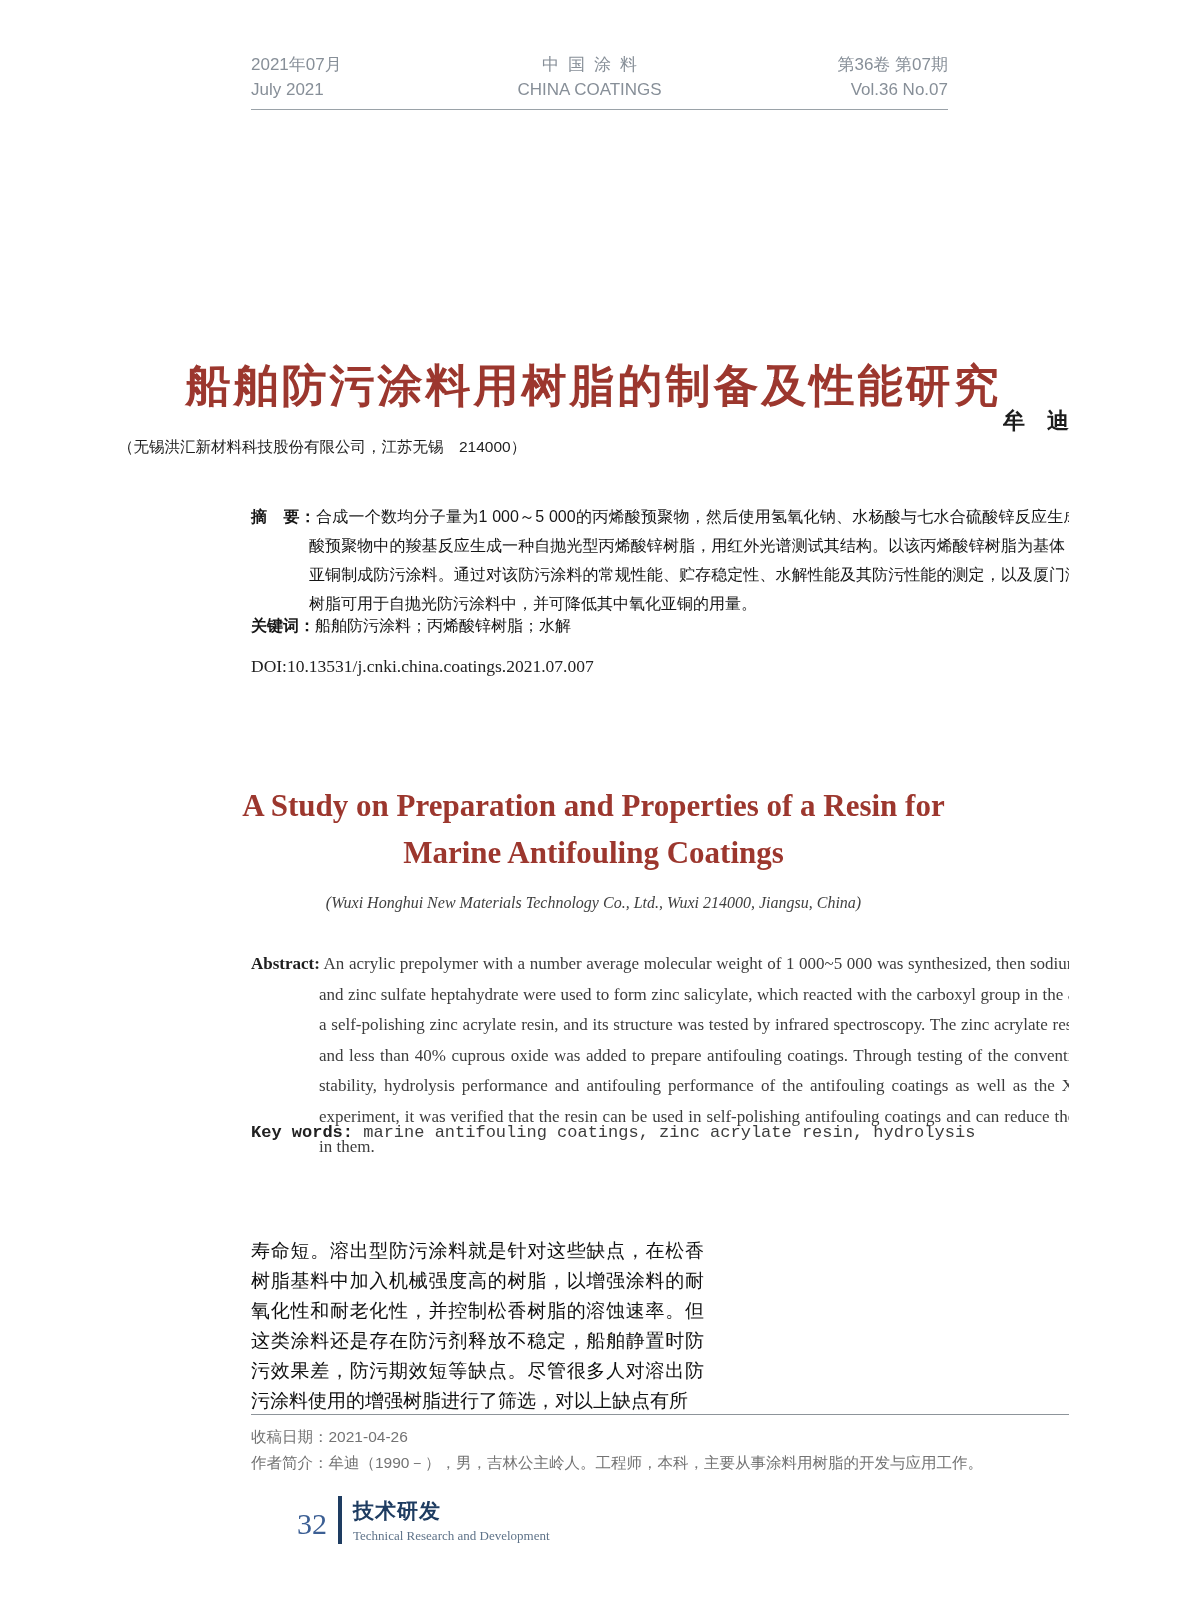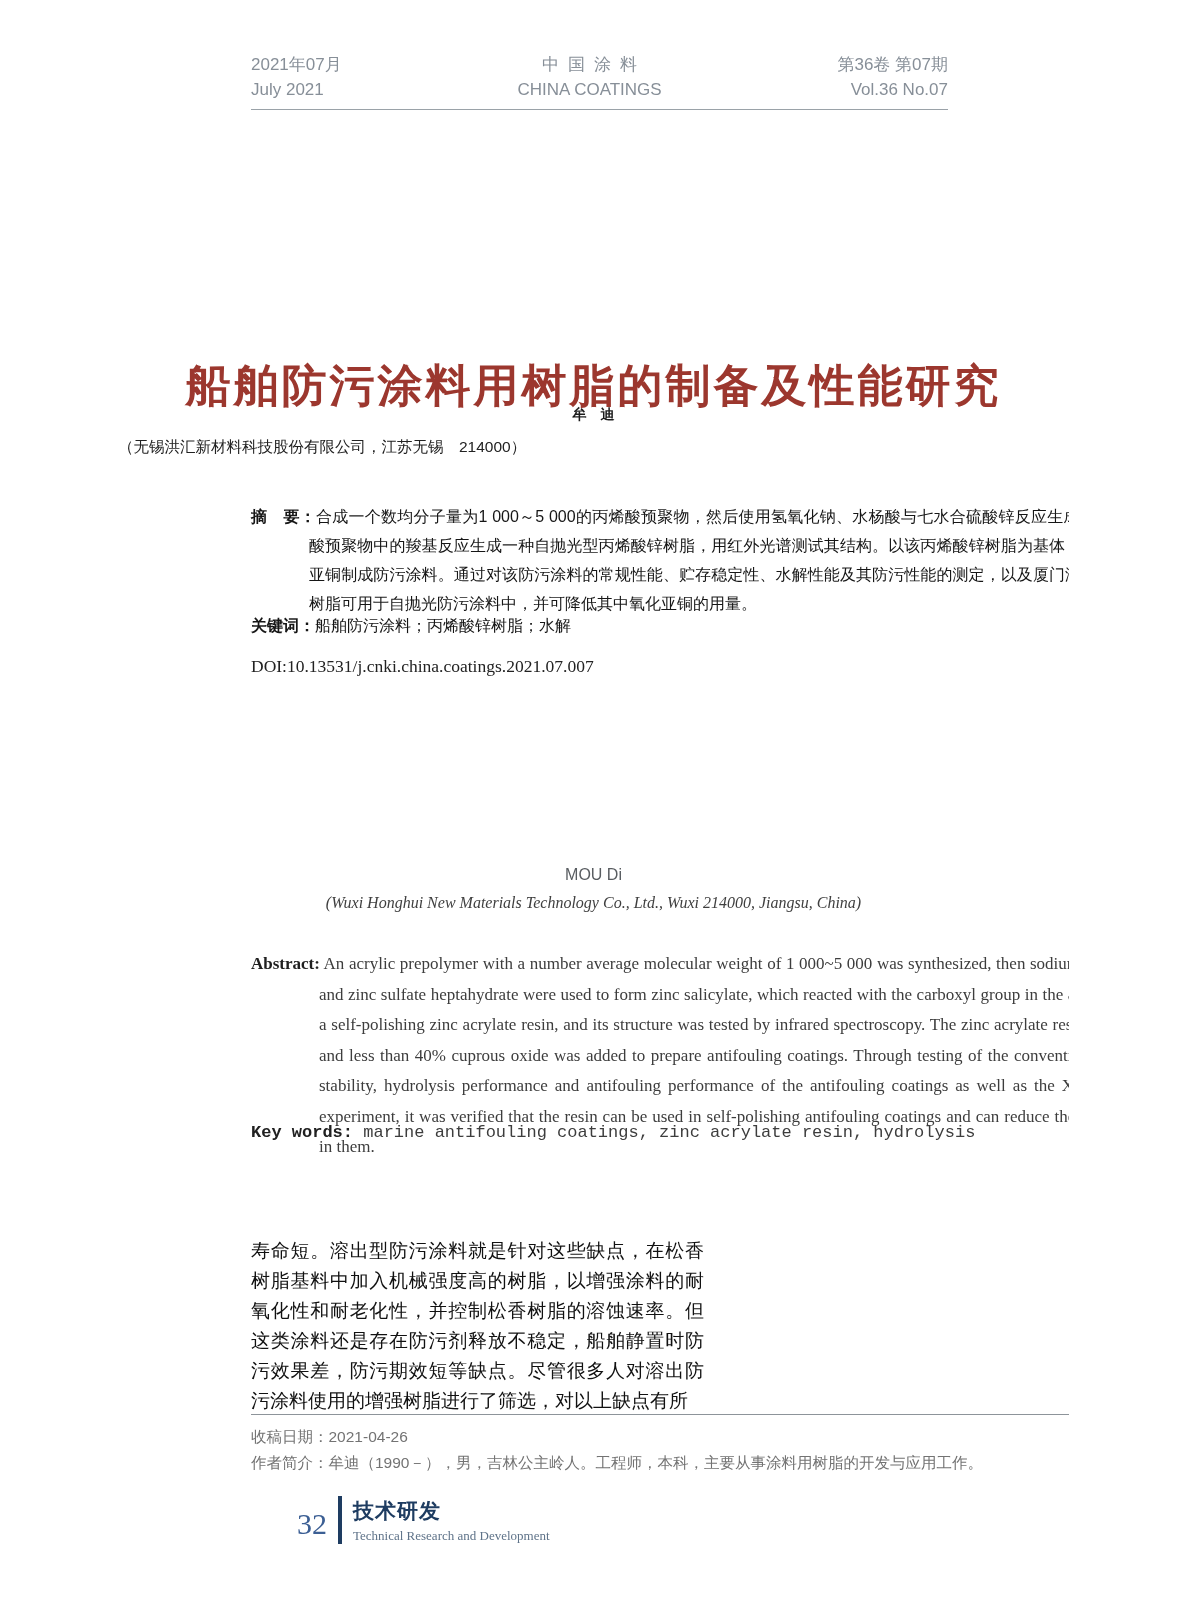--- a/index.html
+++ b/index.html
@@ -16,21 +16,21 @@
     padding-bottom:7px; border-bottom:1.5px solid #9aa2a8;
   }
   .hdr-center { text-align:center; }
   .hdr-center .zh { letter-spacing:9px; text-indent:9px; }
   .hdr-right { text-align:right; }
   
   .title-zh {
     position:absolute; left:0; right:0; top:326px; text-align:center;
     color:var(--accent-red, #9c372e); font-size:45px; font-weight:bold; letter-spacing:3px;
   }
-  .author-zh { position:absolute; left:0; right:0; top:406px; text-align:center; font-size:14px; font-weight:600; }
+  .author-zh { position:absolute; left:0; right:0; top:406px; text-align:right; font-size:22px; font-weight:600; }
   .affil-zh  { position:absolute; left:0; right:0; top:437px; font-size:15.5px; color:#222; }
   
   .abs-zh {
     position:absolute; left:133px; width:933px; top:486px;
     font-size:16px; line-height:29px; text-align:justify;
     padding-left:58px; text-indent:-58px; color:#161616;
   }
   .abs-zh .lbl, .kw-zh .lbl { font-weight:bold;text-align:right; }
   .kw-zh { position:absolute; left:133px; top:600px; font-size:16px; color:#161616; }
   .meta { position:absolute; left:133px; width:933px; top:629px; font-size:16px; height:24px; color:#161616; }
@@ -108,21 +108,21 @@
   <div class="author-zh">牟　迪</div>
   <div class="affil-zh">（无锡洪汇新材料科技股份有限公司，江苏无锡　214000）</div>
 
   <p class="abs-zh"><span class="lbl">摘　要：</span><span>合成一个数均分子量为1 000～5 000的丙烯酸预聚物，然后使用氢氧化钠、水杨酸与七水合硫酸锌反应生成水杨酸锌并将其与丙烯酸预聚物中的羧基反应生成一种自抛光型丙烯酸锌树脂，用红外光谱测试其结构。以该丙烯酸锌树脂为基体，并添加少于40%的氧化亚铜制成防污涂料。通过对该防污涂料的常规性能、贮存稳定性、水解性能及其防污性能的测定，以及厦门海域挂板实验，验证了该树脂可用于自抛光防污涂料中，并可降低其中氧化亚铜的用量。</span></p>
 
   <p class="kw-zh"><span class="lbl">关键词：</span><span>船舶防污涂料；丙烯酸锌树脂；水解</span></p>
 
 
   <div class="doi">DOI:10.13531/j.cnki.china.coatings.2021.07.007</div>
 
-  <div class="author-en">MOU Di</div>
+  <h2 class="title-en"><span>A Study on Preparation and Properties of a Resin for</span><br><span>Marine Antifouling Coatings</span></h2>
   <div class="affil-en">(Wuxi Honghui New Materials Technology Co., Ltd., Wuxi 214000, Jiangsu, China)</div>
 
   <p class="abs-en"><span class="lbl">Abstract:</span> <span>An acrylic prepolymer with a number average molecular weight of 1 000~5 000 was synthesized, then sodium hydroxide, salicylic acid and zinc sulfate heptahydrate were used to form zinc salicylate, which reacted with the carboxyl group in the acrylic prepolymer to form a self-polishing zinc acrylate resin, and its structure was tested by infrared spectroscopy. The zinc acrylate resin was taken as the matrix and less than 40% cuprous oxide was added to prepare antifouling coatings. Through testing of the conventional performance, storage stability, hydrolysis performance and antifouling performance of the antifouling coatings as well as the Xiamen sea hanging board experiment, it was verified that the resin can be used in self-polishing antifouling coatings and can reduce the amount of cuprous oxide in them.</span></p>
 
   <p class="kw-en"><span class="lbl">Key words:</span> <span>marine antifouling coatings, zinc acrylate resin, hydrolysis</span></p>
 
   <div class="body-cols">
     <div class="col col-right">
       <p>寿命短。溶出型防污涂料就是针对这些缺点，在松香树脂基料中加入机械强度高的树脂，以增强涂料的耐氧化性和耐老化性，并控制松香树脂的溶蚀速率。但这类涂料还是存在防污剂释放不稳定，船舶静置时防污效果差，防污期效短等缺点。尽管很多人对溶出防污涂料使用的增强树脂进行了筛选，对以上缺点有所</p>
     </div>

